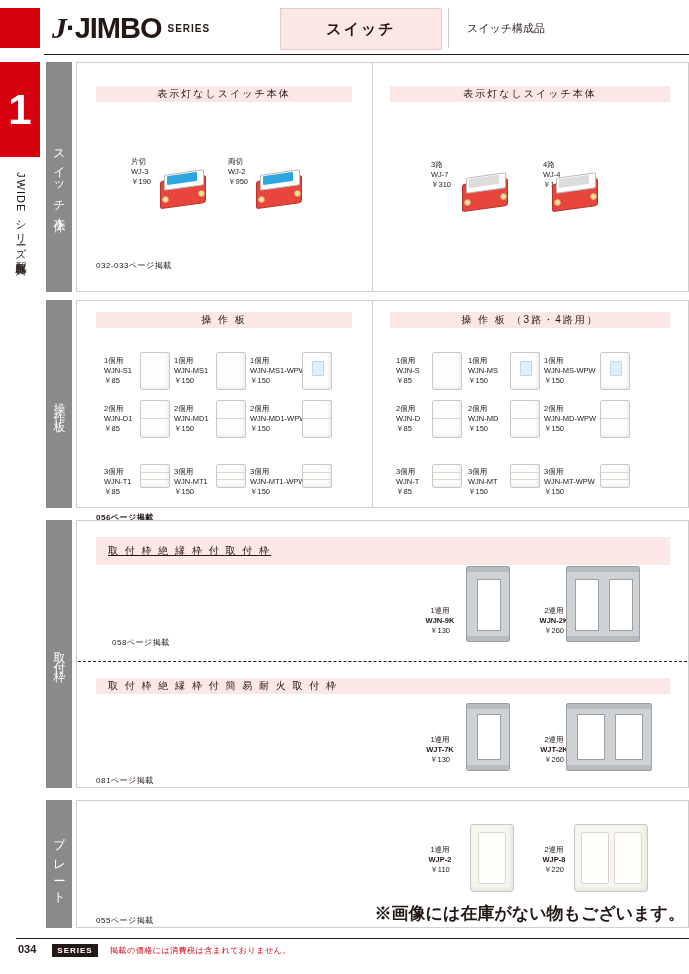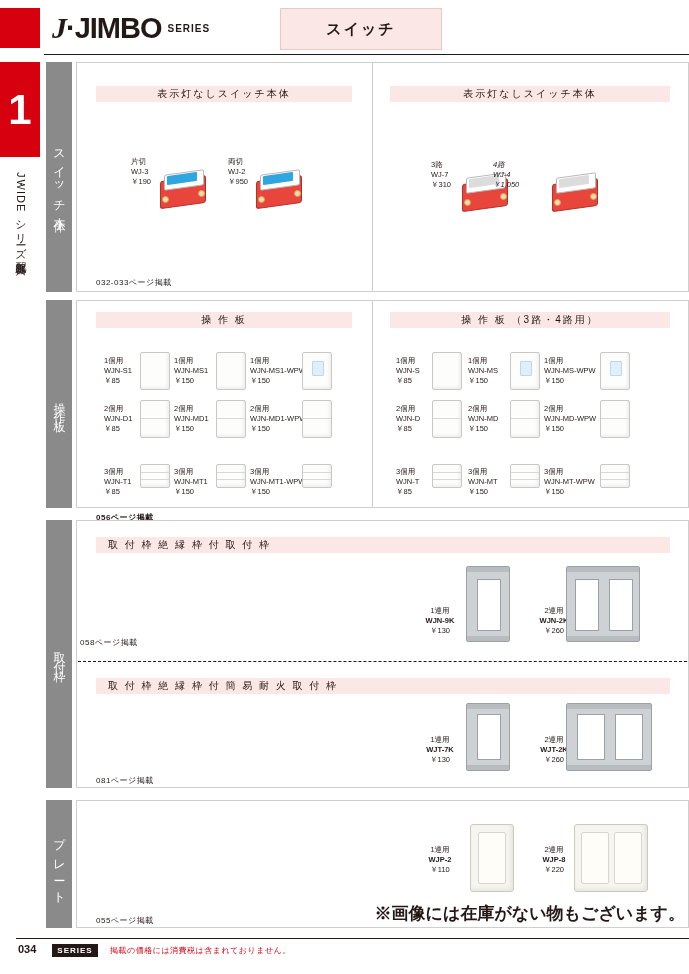--- a/index.html
+++ b/index.html
@@ -166,20 +166,21 @@
 <body>
 
 <div class="header">
   <div class="hdr-redbar"></div>
   <div class="logo-box">
     <span class="logo-j">J</span>
     <span class="logo-wide">·JIMBO</span>
     <span class="logo-series">SERIES</span>
   </div>
   <div class="hdr-tab-main">スイッチ</div>
+  <div class="hdr-tab-sub">スイッチ構成品</div>
   <div class="hdr-rule"></div>
 </div>
 
 <div class="chapter-num">1</div>
 <div class="chapter-label">J・WIDEシリーズ配線器具</div>
 
 <div class="side-tab" style="top:62px;height:230px;">スイッチ本体</div>
 <div class="side-tab" style="top:300px;height:208px;">操 作 板</div>
 <div class="side-tab" style="top:520px;height:268px;">取 付 枠</div>
 <div class="side-tab" style="top:800px;height:128px;">プ レ ー ト</div>
@@ -222,34 +223,34 @@
   <div>￥310</div>
 </div>
 <div class="sw-body" style="left:462px;top:175px;width:46px;height:34px;">
   <div class="base"></div>
     <div class="top"></div>
     <div class="topgray"></div>
   <div class="screw" style="left:2px;top:24px;"></div>
   <div class="screw" style="left:38px;top:18px;"></div>
 </div>
 
-<div class="lbl-left" style="left:493px;top:160px;font-style:italic;">
+<div class="lbl-left" style="left:543px;top:160px;">
   <div>4路</div>
   <div>WJ-4</div>
   <div>￥1,050</div>
 </div>
 <div class="sw-body" style="left:552px;top:175px;width:46px;height:34px;">
   <div class="base"></div>
     <div class="top"></div>
     <div class="topgray"></div>
   <div class="screw" style="left:2px;top:24px;"></div>
   <div class="screw" style="left:38px;top:18px;"></div>
 </div>
 
-<div class="pgref" style="left:96px;top:277px;">032-033ページ掲載</div>
+<div class="pgref" style="left:96px;top:260px;">032-033ページ掲載</div>
 
 <div class="panel" style="left:76px;top:300px;width:613px;height:208px;"></div>
 <div class="vsplit" style="left:372px;top:300px;height:208px;"></div>
 
 <div class="cap" style="left:96px;top:312px;width:256px;height:16px;">操 作 板</div>
 <div class="cap" style="left:390px;top:312px;width:280px;height:16px;">操 作 板 （3路・4路用）</div>
 
 <div class="lbl-left" style="left:104px;top:356px;">
   <div>1個用</div>
   <div>WJN-S1</div>
@@ -410,21 +411,21 @@
 <div class="plate" style="left:600px;top:464px;width:28px;height:22px;">
   <div class="divline" style="top:7px;"></div>
     <div class="divline" style="top:14px;"></div>
 </div>
 
 <div class="pgref" style="left:96px;top:512px;font-weight:bold;">056ページ掲載</div>
 
 <div class="panel" style="left:76px;top:520px;width:613px;height:268px;"></div>
 <div class="dashsplit" style="left:78px;top:661px;width:609px;"></div>
 
-<div class="cap" style="left:96px;top:537px;width:574px;height:16px;justify-content:flex-start;padding-left:12px;">取 付 枠  絶 縁 枠 付 取 付 枠</div>
+<div class="cap" style="left:96px;top:537px;width:574px;height:28px;justify-content:flex-start;padding-left:12px;text-decoration:underline;">取 付 枠  絶 縁 枠 付 取 付 枠</div>
 
 <div class="lbl-left" style="left:410px;top:606px;text-align:center;width:60px;">
   <div>1連用</div>
   <div style="font-weight:bold;">WJN-9K</div>
   <div>￥130</div>
 </div>
 <div class="frame" style="left:466px;top:566px;width:42px;height:74px;">
   <div class="win" style="left:10px;top:12px;width:22px;height:50px;"></div>
   <div class="band" style="left:0;top:0;width:42px;height:5px;"></div>
   <div class="band" style="left:0;bottom:0;width:42px;height:5px;"></div>
@@ -435,21 +436,21 @@
   <div style="font-weight:bold;">WJN-2K</div>
   <div>￥260</div>
 </div>
 <div class="frame" style="left:566px;top:566px;width:72px;height:74px;">
   <div class="win" style="left:8px;top:12px;width:22px;height:50px;"></div>
   <div class="win" style="left:42px;top:12px;width:22px;height:50px;"></div>
   <div class="band" style="left:0;top:0;width:72px;height:5px;"></div>
   <div class="band" style="left:0;bottom:0;width:72px;height:5px;"></div>
 </div>
 
-<div class="pgref" style="left:80px;top:637px;">058ページ掲載</div>
+<div class="pgref" style="left:112px;top:637px;">058ページ掲載</div>
 
 <div class="cap" style="left:96px;top:678px;width:574px;height:16px;justify-content:flex-start;padding-left:12px;">取 付 枠  絶 縁 枠 付 簡 易 耐 火 取 付 枠</div>
 
 <div class="lbl-left" style="left:410px;top:735px;text-align:center;width:60px;">
   <div>1連用</div>
   <div style="font-weight:bold;">WJT-7K</div>
   <div>￥130</div>
 </div>
 <div class="frame" style="left:466px;top:703px;width:42px;height:66px;">
   <div class="win" style="left:10px;top:10px;width:22px;height:44px;"></div>

